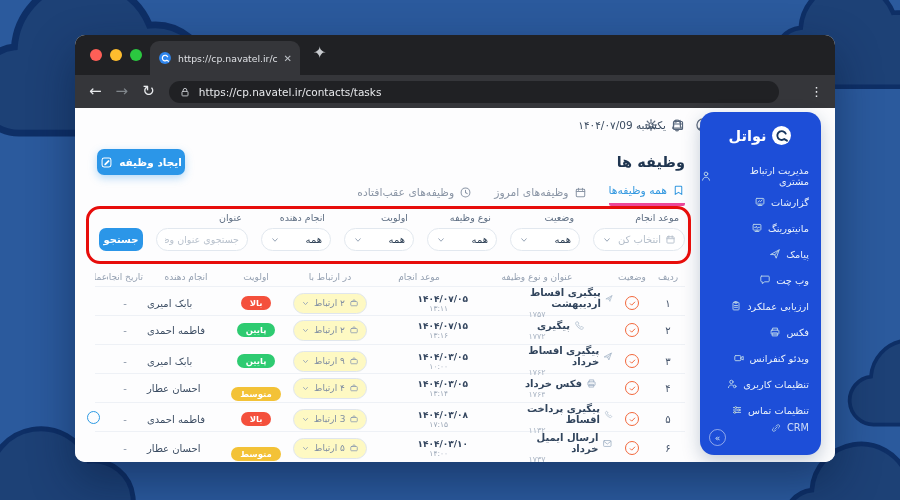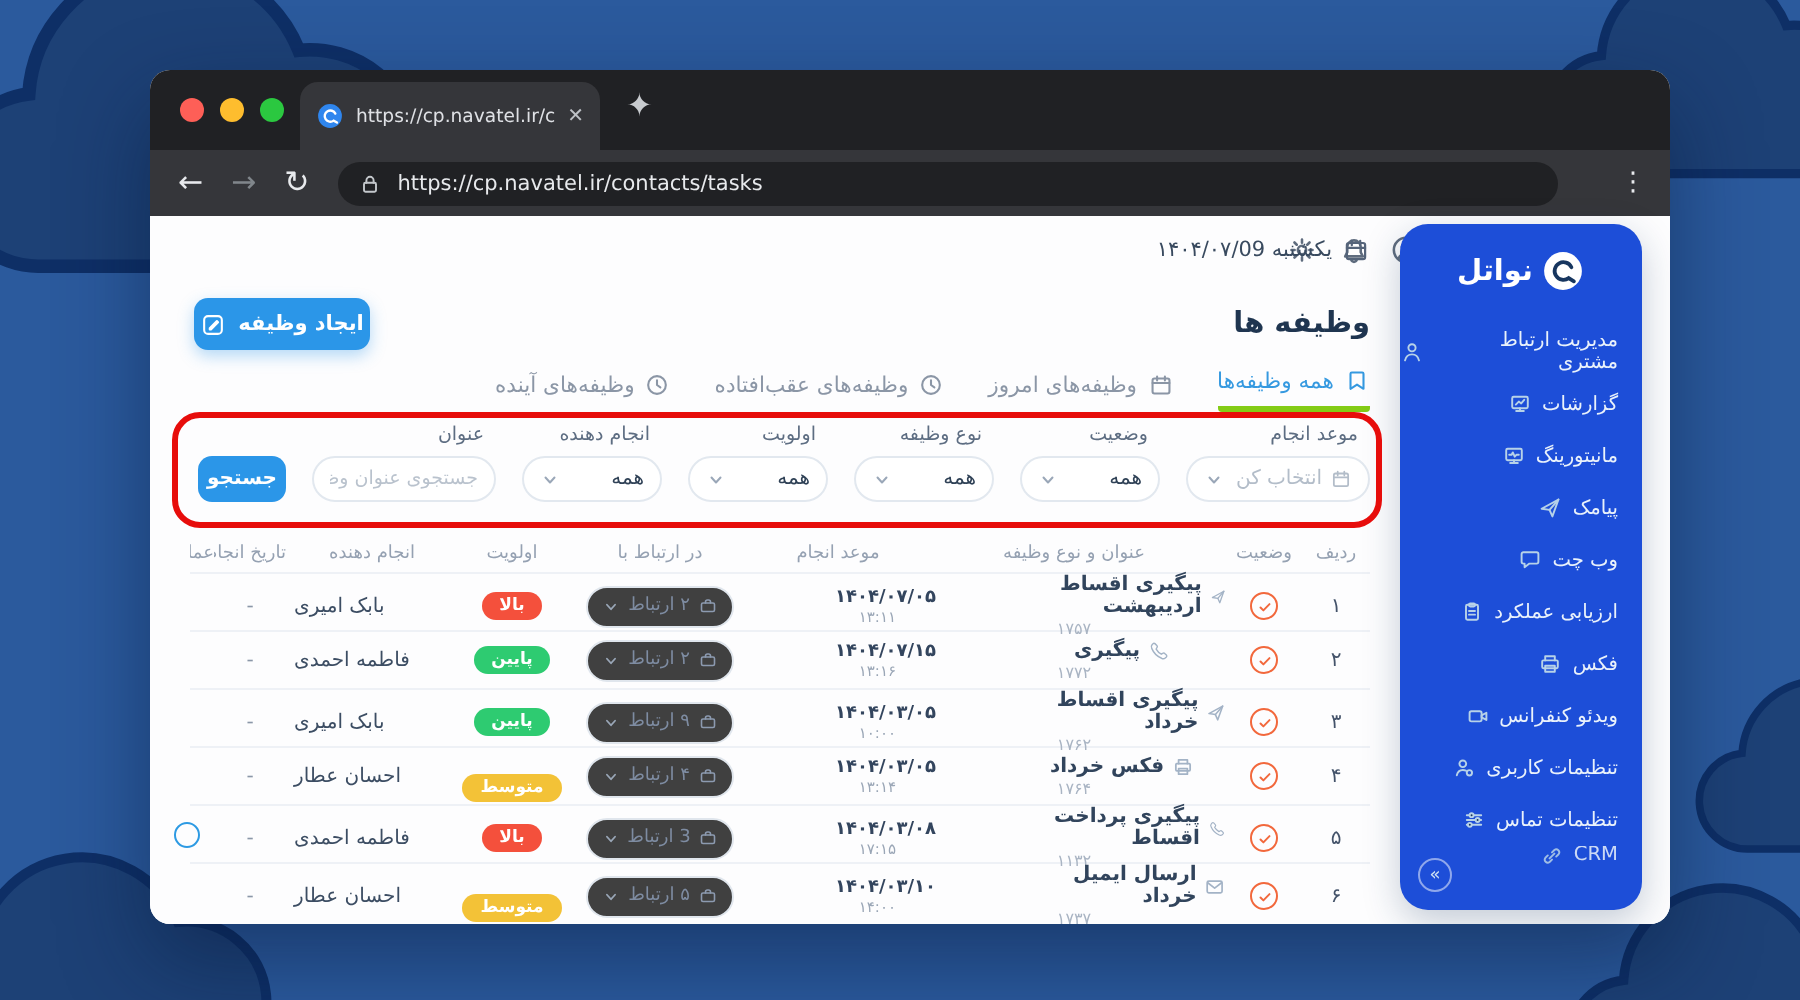--- a/index.html
+++ b/index.html
@@ -60,21 +60,21 @@
   .btn-create { position:absolute; top:41px; right:650px; width:88px; height:26px; background:#2b96e8;
                 border:none; border-radius:7px; color:#fff; font-size:10.5px; font-weight:bold;
                 display:flex; align-items:center; justify-content:center; gap:6px; cursor:pointer;
                 box-shadow:0 3px 8px rgba(43,150,232,.35); font-family:inherit; }
   .btn-create .bic { width:13px; height:13px; }
 
   
   .tabs { position:absolute; top:76px; right:150px; display:flex; gap:22px; }
   .ttab { display:flex; align-items:center; gap:5px; color:#8b96a6; font-size:10.8px; padding-bottom:6px; cursor:pointer; }
   .ttab .tic { width:13px; height:13px; }
-  .ttab.active { color:#3599e0; border-bottom:3px solid #84cc16; border-radius:0 0 2px 2px; }
+  .ttab.active { color:#3599e0; border-bottom:3px solid #ec4899; border-radius:0 0 2px 2px; }
 
   
   .annotation { position:absolute; left:11px; top:98px; width:605px; height:58px; border:3.5px solid #e70d0b;
                 border-radius:14px; z-index:6; pointer-events:none; }
 
   
   .filters { position:absolute; top:104px; right:150px; width:590px; display:flex; gap:13px; justify-content:flex-start; }
   .ffield { display:flex; flex-direction:column; gap:5px; }
   .flabel { font-size:9.5px; color:#5d6d82; padding-right:6px; }
   .fctl { height:23px; border:1px solid #e2e8ef; background:#fff; border-radius:12px;
@@ -102,21 +102,21 @@
                display:flex; align-items:center; justify-content:center; color:#f2683c; }
   .st-circle svg { width:9px; height:9px; }
   .ctitle { display:flex; flex-direction:column; align-items:center; justify-content:center; }
   .ctitle .t1 { display:flex; align-items:center; gap:4px; font-size:10px; font-weight:600; color:#31445c;margin-left:48px; }
   .ctitle .t1 .tic2 { width:11px; height:11px; color:#a3b3c6; }
   .ctitle .t2 { font-size:8px; color:#a9b4c3; margin-top:1px; }
   .cdue { display:flex; flex-direction:column; align-items:center; }
   .cdue .d1 { font-size:9px; color:#33455e; font-weight:600; width:58px; text-align:right;margin-left:40px; }
   .cdue .d2 { font-size:7.5px; color:#9aa6b6; width:58px; text-align:right; }
   .ccontact { display:flex; justify-content:center; }
-  .cbtn { height:21px; border:1px solid #e0e6ed; background:#404040; border-radius:11px; padding:0 7px;
+  .cbtn { height:21px; border:1px solid #e0e6ed; background:#fef9c3; border-radius:11px; padding:0 7px;
           display:flex; align-items:center; gap:4px; font-size:9px; color:#7e8ca2; cursor:pointer; font-family:inherit; }
   .cbtn .bag { width:10px; height:10px; color:#8c9ab0; }
   .cbtn .chev { width:9px; height:9px; color:#9aa7b8; }
   .cprio { display:flex; justify-content:center; }
   .pill { padding:2px 9px; border-radius:9px; font-size:8.5px; color:#fff; font-weight:bold; }
   .pill.high { background:#f4503c; }
   .pill.low { background:#2ecb71; }
   .pill.medium { background:#f3c237;margin-top:12px; }
   .cassignee { font-size:10px; color:#3c4d63; text-align:left; padding-left:4px; }
   .cdone { font-size:10px; color:#8b97a8; }
@@ -251,29 +251,20 @@
         <div class="ttab">
           <span class="tic">
             <svg class="ic-fill" viewBox="0 0 20 20" fill="none" stroke="currentColor" stroke-width="1.6" stroke-linecap="round" stroke-linejoin="round">
               <circle cx="10" cy="10" r="6.8"></circle>
               <path d="M10 6.4V10l2.6 1.8"></path>
             </svg>
           </span>
           <span>وظیفه‌های عقب‌افتاده</span>
         </div>
 
-        <div class="ttab">
-          <span class="tic">
-            <svg class="ic-fill" viewBox="0 0 20 20" fill="none" stroke="currentColor" stroke-width="1.6" stroke-linecap="round" stroke-linejoin="round">
-              <circle cx="10" cy="10" r="6.8"></circle>
-              <path d="M10 6.4V10l2.6 1.8"></path>
-            </svg>
-          </span>
-          <span>وظیفه‌های آینده</span>
-        </div>
       </div>
 
     <div class="filters">
       <div class="ffield">
         <span class="flabel">موعد انجام</span>
         <div class="fctl w-date">
           <span class="cal">
               <svg class="ic-fill" viewBox="0 0 20 20" fill="none" stroke="currentColor" stroke-width="1.6" stroke-linecap="round" stroke-linejoin="round">
                 <rect x="3.5" y="5" width="13" height="11.5" rx="1.5"></rect>
                 <path d="M3.5 8.5h13M7 3.4v3.2M13 3.4v3.2"></path>

